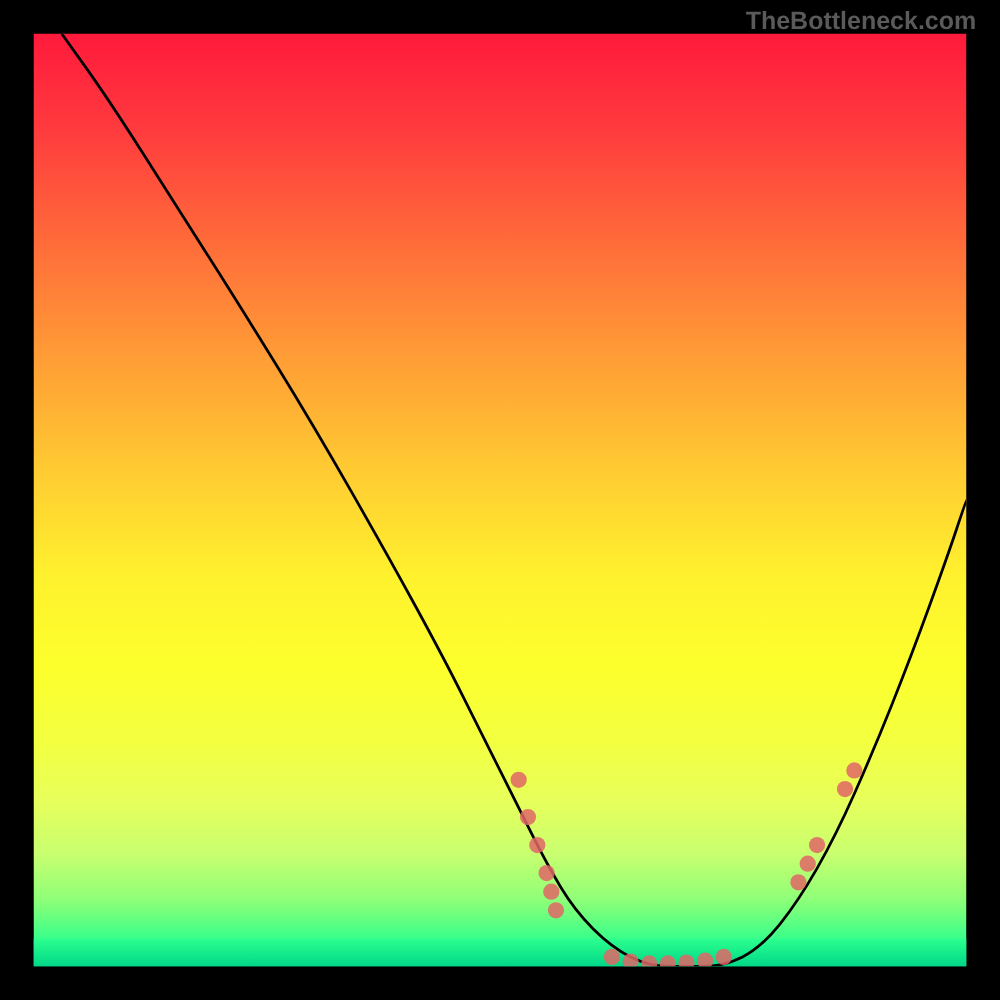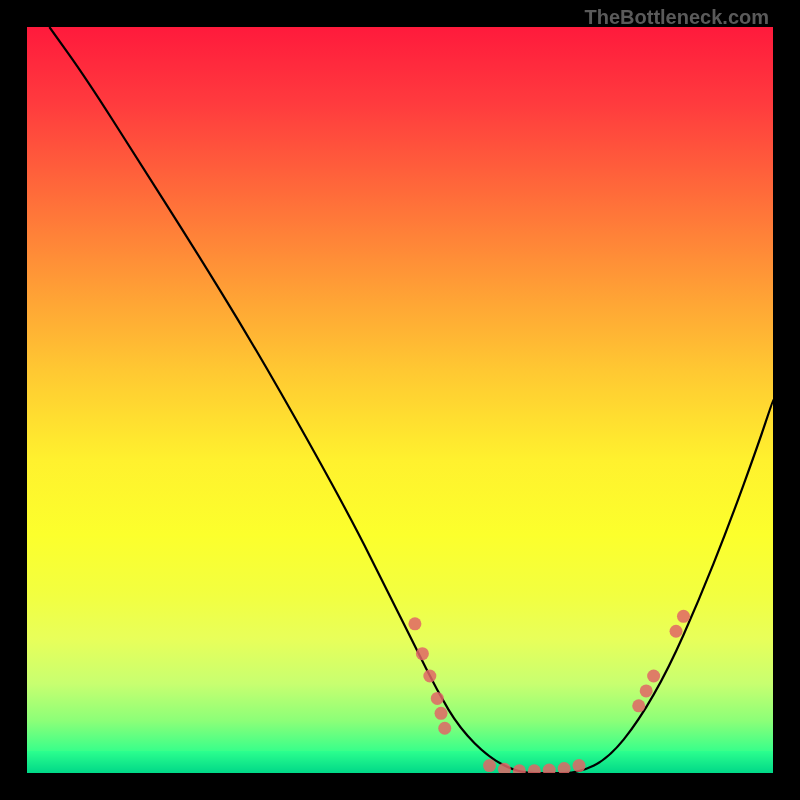--- a/index.html
+++ b/index.html
@@ -7,21 +7,21 @@
     width: 800px;
     height: 800px;
     background: #000000;
     position: relative;
     overflow: hidden;
     font-family: Arial, sans-serif;
   }
   .watermark {
     position: absolute;
     top: 6px;
-    right: 31px;
+    right: 19px;
     color: #5a5a5a;
     font-size: 20px;
     font-weight: bold;
     z-index: 10;
   }
   .plot-area {
     position: absolute;
     left: 27px;
     top: 27px;
     width: 746px;

